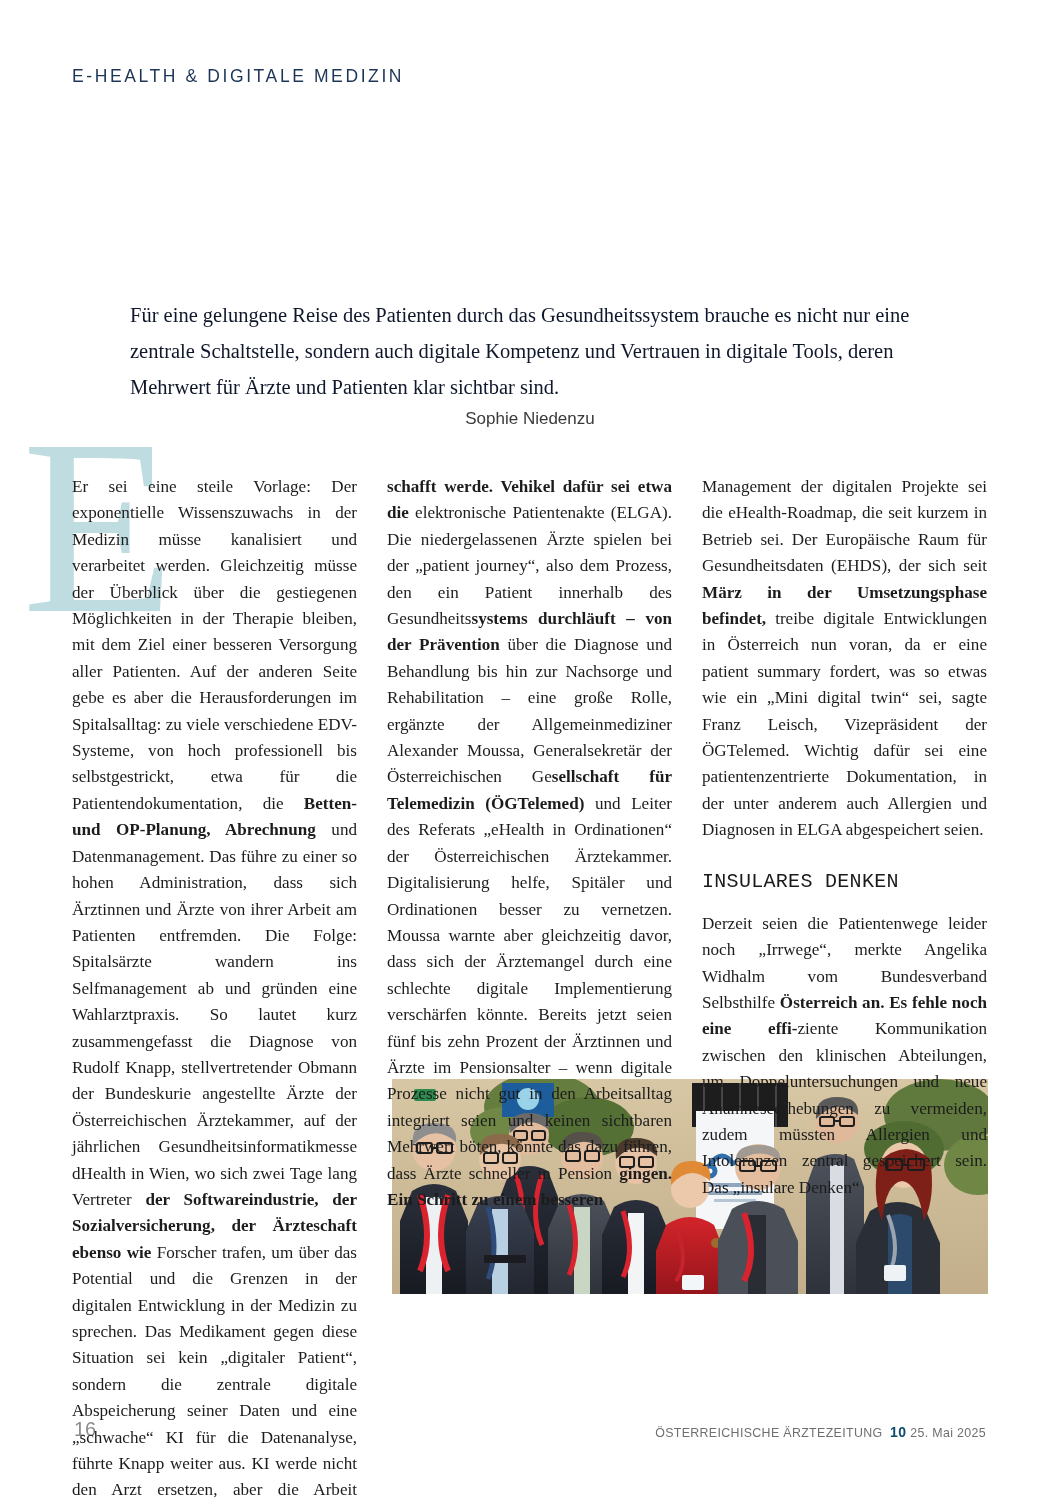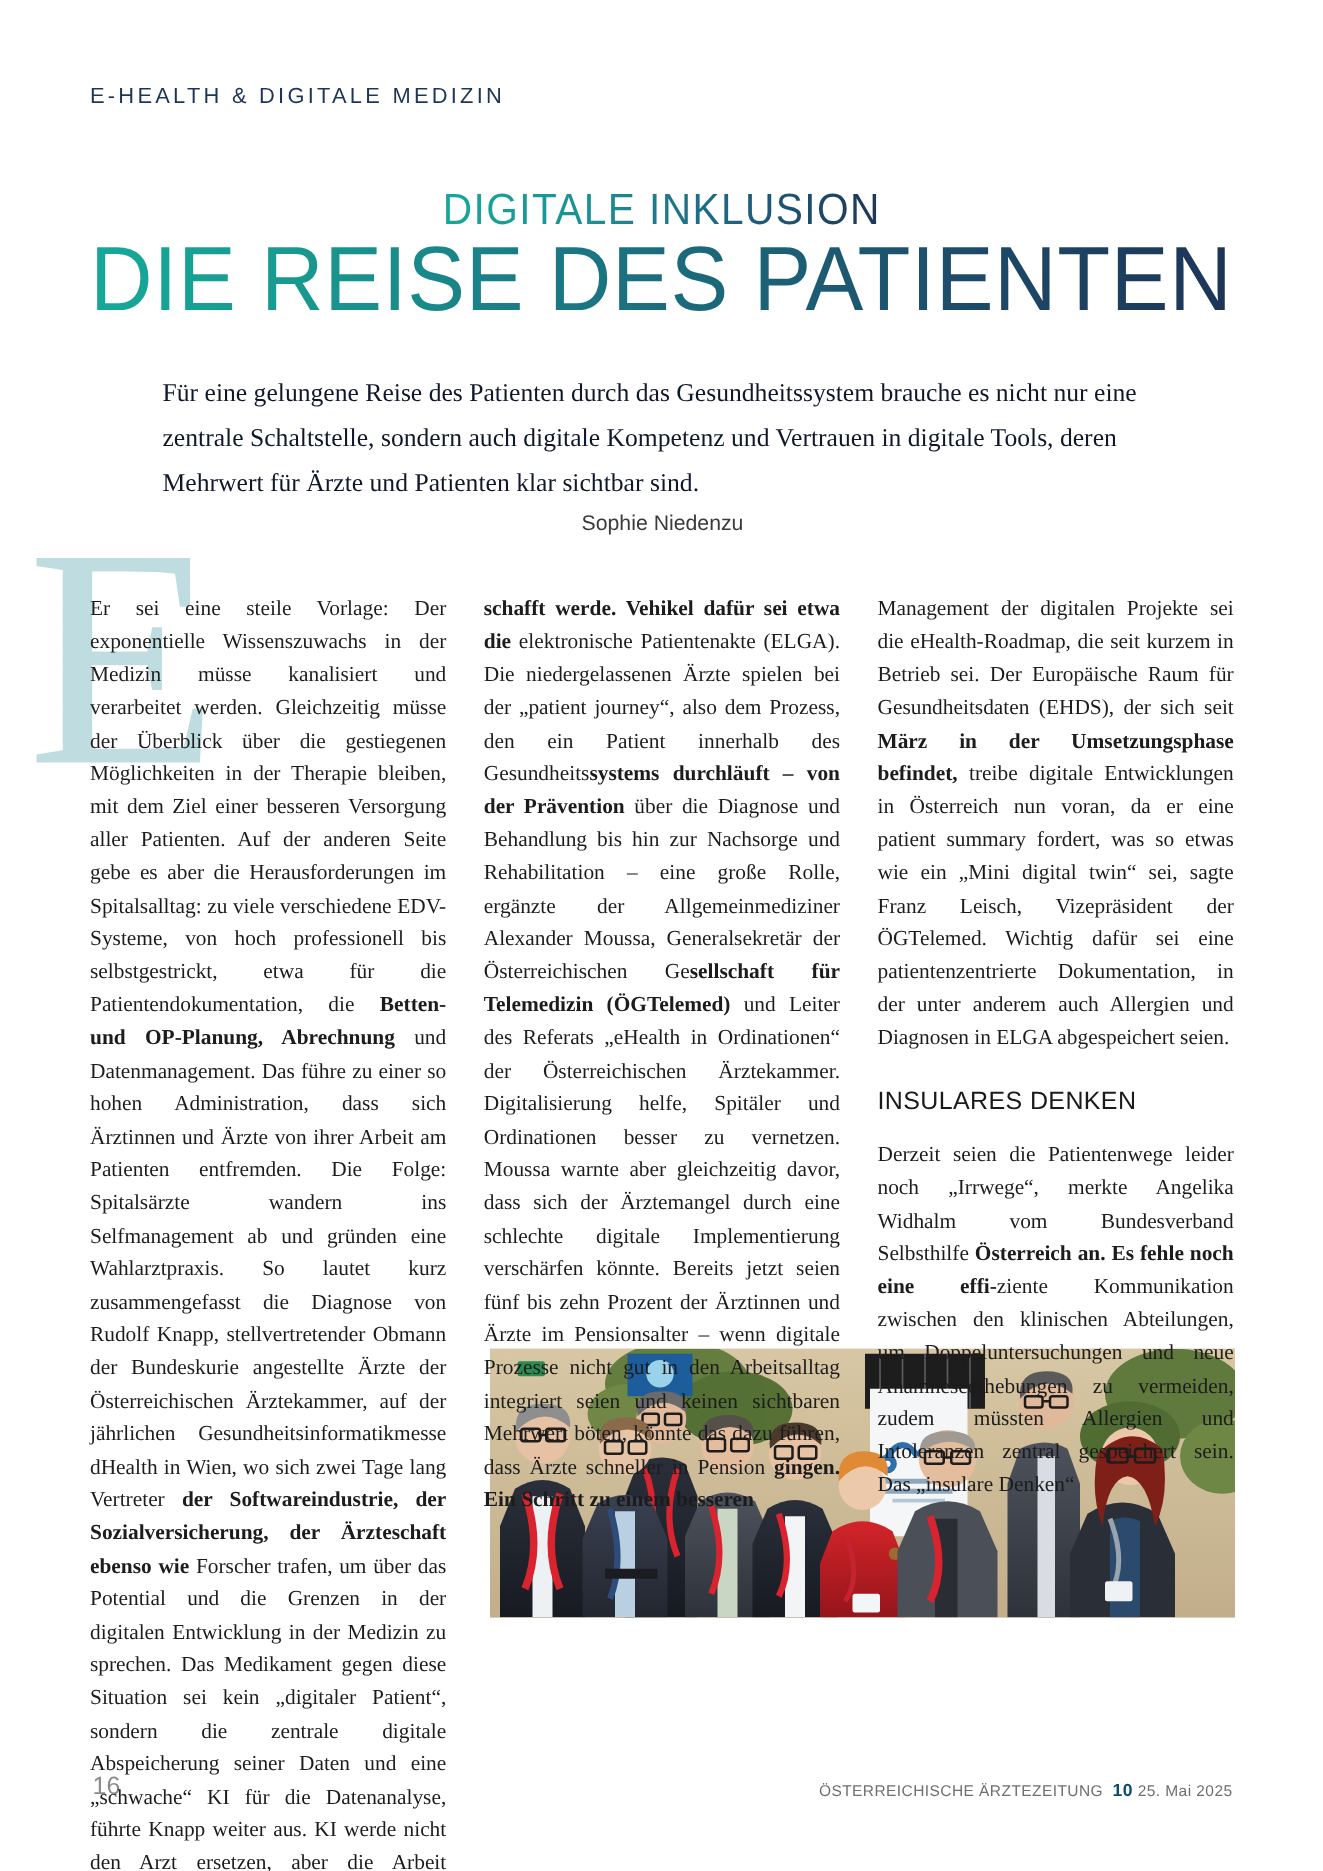--- a/index.html
+++ b/index.html
@@ -131,21 +131,21 @@
     font-size: 17.1px;
     line-height: 26.4px;
     text-align: justify;
     text-justify: inter-word;
     hyphens: manual;
     color: #1c1c1c;
   }
   .col b { font-weight: 700; }
 
   .subhead {
-    font-family: Liberation Sans, sans-serif;
+    font-family: Liberation Mono, monospace;
     font-size: 20px;
     font-weight: 400;
     letter-spacing: 0.3px;
     color: #1a1a1a;
     margin: 26px 0 18px 0;
     text-align: left;
   }
 
   
   .photo-block {
@@ -199,24 +199,20 @@
     color: #6f6f6f;
   }
 </style>
 </head>
 <body>
 
 <div class="page">
 
   <div class="kicker">E-HEALTH &amp; DIGITALE MEDIZIN</div>
 
-  <div class="headline-wrap">
-    <div class="overline">DIGITALE INKLUSION</div>
-    <div class="headline">DIE REISE DES PATIENTEN</div>
-  </div>
 
   <div class="lead">Für eine gelungene Reise des Patienten durch das Gesundheitssystem brauche es nicht nur eine zentrale Schaltstelle, sondern auch digitale Kompetenz und Vertrauen in digitale Tools, deren Mehrwert für Ärzte und Patienten klar sichtbar sind.</div>
   <div class="byline">Sophie Niedenzu</div>
 
   <div class="dropcap">E</div>
 
   <div class="cols">
 
     <div class="col">
       <p><span>Er sei eine steile Vorlage: Der exponentielle Wissenszuwachs in der Medizin müsse kanalisiert und verarbeitet werden. Gleichzeitig müsse der Überblick über die gestiegenen Möglichkeiten in der Therapie bleiben, mit dem Ziel einer besseren Versorgung aller Patienten. Auf der anderen Seite gebe es aber die Herausforderungen im Spitalsalltag: zu viele verschiedene EDV-Systeme, von hoch professionell bis selbstgestrickt, etwa für die Patientendokumentation, die </span><b>Betten- und OP-Planung, Abrechnung</b><span> und Datenmanagement. Das führe zu einer so hohen Administration, dass sich Ärztinnen und Ärzte von ihrer Arbeit am Patienten entfremden. Die Folge: Spitalsärzte wandern ins Selfmanagement ab und gründen eine Wahlarztpraxis. So lautet kurz zusammengefasst die Diagnose von Rudolf Knapp, stellvertretender Obmann der Bundeskurie angestellte Ärzte der Österreichischen Ärztekammer, auf der jährlichen Gesundheitsinformatikmesse dHealth in Wien, wo sich zwei Tage lang Vertreter </span><b>der Softwareindustrie, der Sozialversicherung, der Ärzteschaft ebenso wie</b><span> Forscher trafen, um über das Potential und die Grenzen in der digitalen Entwicklung in der Medizin zu sprechen. Das Medikament gegen diese Situation sei kein „digitaler Patient“, sondern die zentrale digitale Abspeicherung seiner Daten und eine „schwache“ KI für die Datenanalyse, führte Knapp weiter aus. KI werde nicht den Arzt ersetzen, aber die Arbeit unterstützen. Für eine gelungene Patientenreise durch das System benötige es eine Art Kommandozentrale, in der alle medizinischen Inhalte zusammen</span></p>

